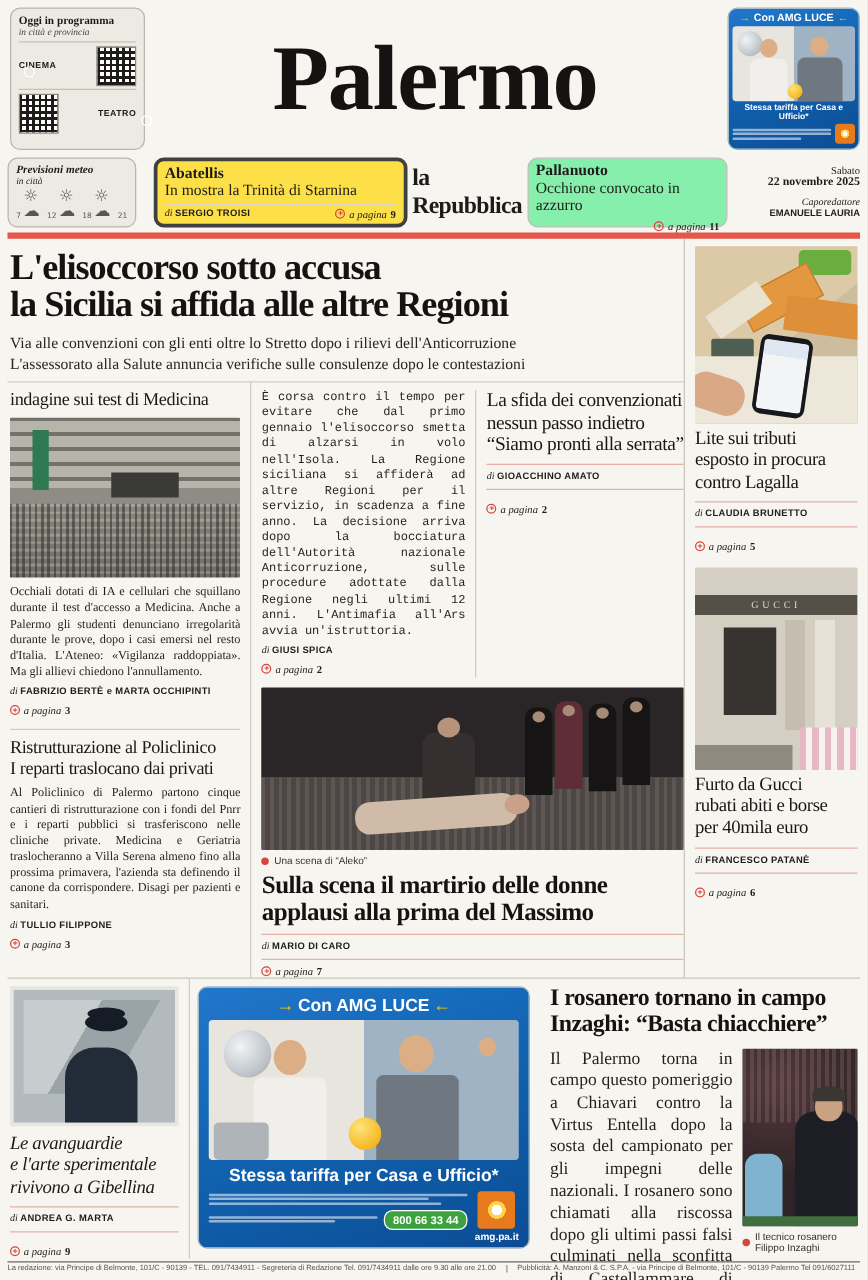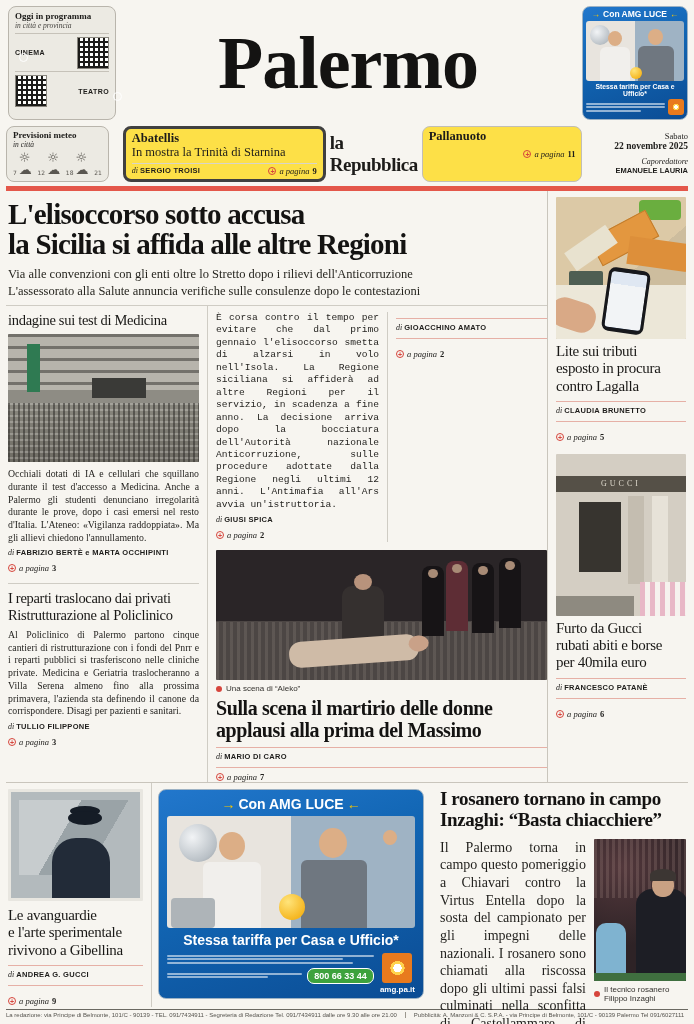--- a/index.html
+++ b/index.html
@@ -50,36 +50,36 @@
   .ad-tag { font-weight:bold; text-align:center; }
   .ad-mini .ad-tag { font-size:6.8px; }
   .ad-small-lines { display:flex; justify-content:space-between; align-items:center; margin-top:2px; }
   .finep { height:2px; background:rgba(255,255,255,0.55); border-radius:1px; margin:1.5px 0; }
   .sunlogo { background:#e87a1e; border-radius:3px; position:relative; }
   .sunlogo::before { content:""; position:absolute; inset:22%; background:radial-gradient(circle,#fff 0 35%, #ffd34d 36% 60%, transparent 61%); border-radius:50%; }
   
   .band { display:flex; height:56px; padding:0 6px; gap:4px; }
   .cell { padding:3px 6px; }
   .meteo { width:112px; }
-  .meteo-title { font-size:9px; font-weight:bold; }
+  .meteo-title { font-size:9px; font-weight:bold;font-style:italic; }
   .meteo-sub { font-size:7.5px; font-style:italic; }
   .wx-row { display:flex; align-items:flex-end; gap:2px; margin-top:3px; font-family:"DejaVu Sans", sans-serif; color:#5a5751; }
   .wx-num { font-size:6px; }
   .wx { font-size:13px; line-height:12px; letter-spacing:-3px; }
   .teaser { width:222px; background:#fde047; border:3px solid #404040; border-radius:8px;margin-left:10px; }
   .kicker { font-size:12.5px; font-weight:bold; line-height:1.1; }
   .t-title { font-size:12.5px; line-height:1.1; }
   .t-foot { display:flex; justify-content:space-between; align-items:center; border-top:1px solid #d8d4ca; margin-top:3px; padding-top:2px; }
   .by { font-style:italic; font-size:8px; }
   .by b { font-style:normal; font-family:"Liberation Sans", sans-serif; font-size:7.5px; letter-spacing:0.3px; }
   .pga { display:inline-flex; align-items:center; gap:3px; font-style:italic; font-size:8.5px; white-space:nowrap; }
   .pga b { font-style:normal; }
   .plus { display:inline-block; width:8px; height:8px; border:1px solid #d6453c; color:#d6453c; border-radius:50%; font:bold 7px/7px "Liberation Sans", sans-serif; text-align:center; }
   .logo-cell { flex:1; display:flex; align-items:center; justify-content:center; font-size:19px; font-weight:bold; letter-spacing:-0.5px; }
-  .pallan { width:176px; background:#fde047; border:1px solid #c2beb5; border-radius:8px; }
+  .pallan { width:176px; background:#86efac; border:1px solid #c2beb5; border-radius:8px; }
   .pallan .t-foot { justify-content:flex-end; border-top:none; }
   .datecell { width:112px; text-align:right; padding-top:5px; }
   .d-weekday { font-size:8.5px; }
   .d-date { font-size:9.5px; font-weight:bold; }
   .d-role { font-size:8px; font-style:italic; margin-top:6px; }
   .d-editor { font-family:"Liberation Sans", sans-serif; font-size:7.5px; font-weight:bold; }
   .redbar { height:5px; background:#e4574a; margin:4px 6px 0 6px; }
   
   .mainrow { display:flex; height:592px; margin:0 6px; border-bottom:1px solid #c9c5bc; }
   .left-main { width:542px; border-right:1px solid #c9c5bc; display:flex; flex-direction:column; }
@@ -155,21 +155,21 @@
   .ph-gucci .awning { position:absolute; right:0; bottom:0; width:46px; height:34px;
     background:repeating-linear-gradient(90deg,#e8b7c6 0 5px, #f6f2ee 5px 10px); }
   .ph-gucci .street { position:absolute; left:0; bottom:0; width:60%; height:12%; background:#8e8a80; }
   
   .bottomrow { display:flex; height:224px; margin:0 6px; }
   .gib { width:146px; border-right:1px solid #cfccc4; padding:6px 8px 0 2px; }
   .ph-gib { width:100%; height:112px; background:#b3babd; border:3px solid #e8e6e0; }
   .ph-gib .art { position:absolute; left:6%; top:8%; width:88%; height:70%; background:linear-gradient(120deg,#c7ccce 0 40%, #9aa3a7 40% 70%, #b3babd 70%); }
   .ph-gib .coat { position:absolute; left:32%; bottom:-2px; width:58px; height:62px; background:#222b38; border-radius:24px 24px 0 0; }
   .ph-gib .hat { position:absolute; left:44%; top:18%; width:34px; height:14px; background:#151c26; border-radius:50%; box-shadow:0 -7px 0 -2px #151c26; }
-  .gib .h-rail { margin-top:6px; }
+  .gib .h-rail { margin-top:6px;font-style:italic; }
   .b-ad { width:266px; margin:6px 6px 8px 6px; border:1px solid #9db2c4; padding:6px 8px; }
   .b-ad .ad-banner { font-size:14px; }
   .b-ad .ad-photo { height:112px; margin:4px 0; }
   .b-ad .ad-tag { font-size:14px; margin-top:2px; }
   .ad-bottom { display:flex; gap:6px; margin-top:5px; align-items:flex-start; }
   .ad-fines { flex:1; }
   .phonebadge { background:#3da23d; border:1px solid #fff; color:#fff; font:bold 9px/14px "Liberation Sans", sans-serif; border-radius:7px; padding:0 6px; white-space:nowrap; }
   .ad-logo-col { display:flex; flex-direction:column; align-items:center; gap:2px; }
   .website { font-size:8px; font-weight:bold; color:#fff; }
   .rosa { flex:1; padding:6px 2px 0 10px; display:flex; flex-direction:column; }
@@ -269,20 +269,21 @@
             <em>a pagina</em>
             <b>9</b>
           </span>
       </div>
     </div>
 
     <div class="logo-cell">la Repubblica</div>
 
     <div class="cell pallan">
       <div class="kicker">Pallanuoto</div>
+      <div class="t-title">Occhione convocato in azzurro</div>
       <div class="t-foot">
         <span class="pga">
             <span class="plus">+</span>
             <em>a pagina</em>
             <b>11</b>
           </span>
       </div>
     </div>
 
     <div class="datecell">
@@ -325,22 +326,22 @@
           <div class="byrow by"><span>di</span> <b>FABRIZIO BERTÈ e MARTA OCCHIPINTI</b></div>
           <div class="pgarow pga">
               <span class="plus">+</span>
               <em>a pagina</em>
               <b>3</b>
             </div>
 
           <div class="divider"></div>
 
           <h3 class="h-col">
+            <span>Ristrutturazione al Policlinico</span>
             <span>I reparti traslocano dai privati</span>
-            <span>Ristrutturazione al Policlinico</span>
           </h3>
           <p class="bodytxt">Al Policlinico di Palermo partono cinque cantieri di ristrutturazione con i fondi del Pnrr e i reparti pubblici si trasferiscono nelle cliniche private. Medicina e Geriatria traslocheranno a Villa Serena almeno fino alla prossima primavera, l'azienda sta definendo il canone da corrispondere. Disagi per pazienti e sanitari.</p>
           <div class="byrow by"><span>di</span> <b>TULLIO FILIPPONE</b></div>
           <div class="pgarow pga">
               <span class="plus">+</span>
               <em>a pagina</em>
               <b>3</b>
             </div>
         </div>
 
@@ -349,20 +350,25 @@
             <div class="eliso">
               <p class="bodytxt">È corsa contro il tempo per evitare che dal primo gennaio l'elisoccorso smetta di alzarsi in volo nell'Isola. La Regione siciliana si affiderà ad altre Regioni per il servizio, in scadenza a fine anno. La decisione arriva dopo la bocciatura dell'Autorità nazionale Anticorruzione, sulle procedure adottate dalla Regione negli ultimi 12 anni. L'Antimafia all'Ars avvia un'istruttoria.</p>
               <div class="byrow by"><span>di</span> <b>GIUSI SPICA</b></div>
               <div class="pgarow pga">
                   <span class="plus">+</span>
                   <em>a pagina</em>
                   <b>2</b>
                 </div>
             </div>
             <div class="conv">
+              <h3 class="h-teaser">
+                <span>La sfida dei convenzionati</span>
+                <span>nessun passo indietro</span>
+                <span>“Siamo pronti alla serrata”</span>
+              </h3>
               <div class="rdiv"></div>
               <div class="byrow by"><span>di</span> <b>GIOACCHINO AMATO</b></div>
               <div class="rdiv"></div>
               <div class="pgarow pga">
                   <span class="plus">+</span>
                   <em>a pagina</em>
                   <b>2</b>
                 </div>
             </div>
           </div>
@@ -457,21 +463,21 @@
         <div class="art"></div>
         <div class="coat"></div>
         <div class="hat"></div>
       </div>
       <h3 class="h-rail">
         <span>Le avanguardie</span>
         <span>e l'arte sperimentale</span>
         <span>rivivono a Gibellina</span>
       </h3>
       <div class="rdiv"></div>
-      <div class="byrow by"><span>di</span> <b>ANDREA G. GUCCI</b></div>
+      <div class="byrow by"><span>di</span> <b>ANDREA G. MARTA</b></div>
       <div class="rdiv"></div>
       <div class="pgarow pga">
           <span class="plus">+</span>
           <em>a pagina</em>
           <b>9</b>
         </div>
     </div>
 
     <div class="ad b-ad">
       <div class="ad-banner">

